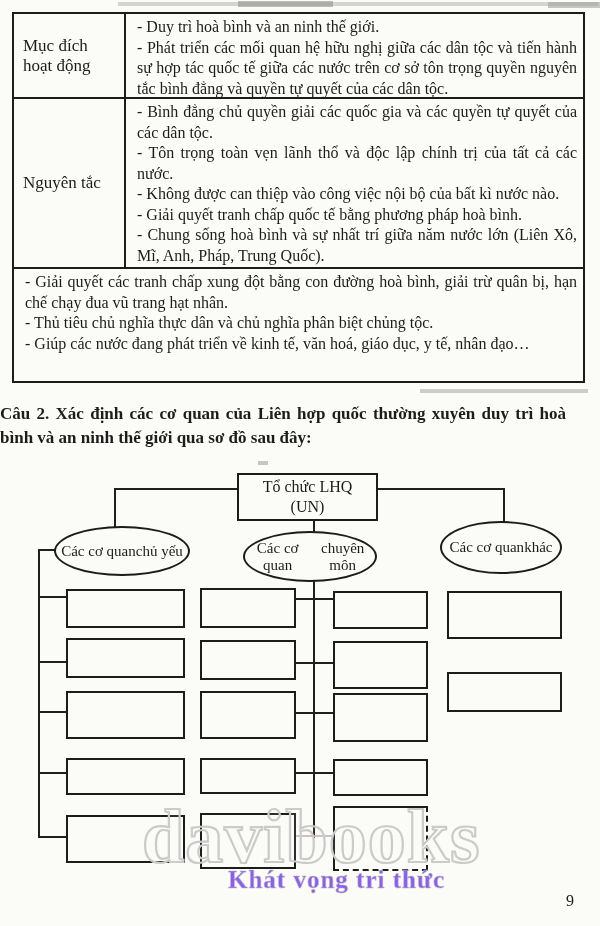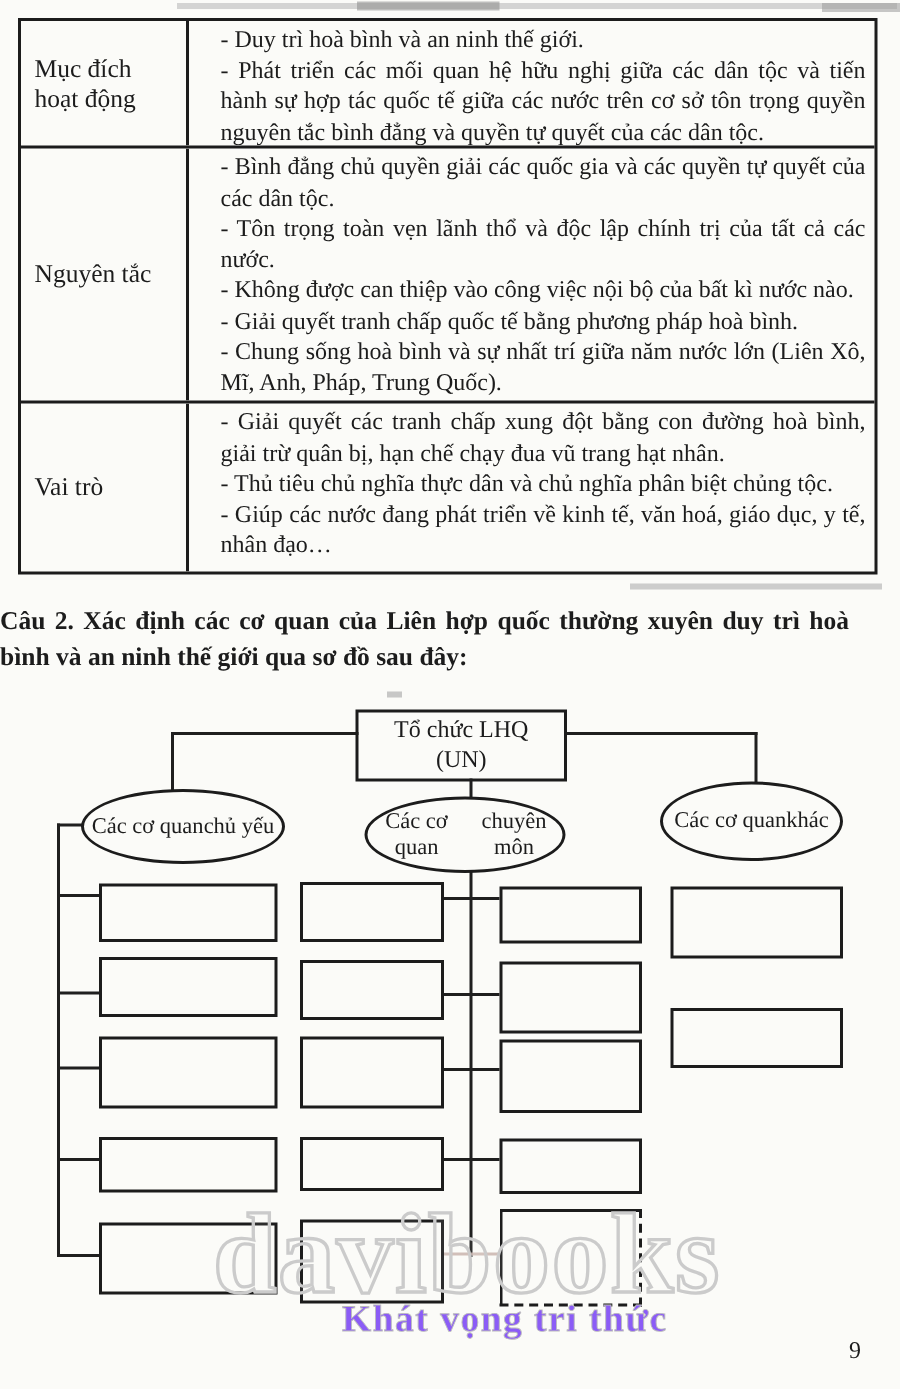--- a/index.html
+++ b/index.html
@@ -31,21 +31,21 @@
   .trow.r2 { flex:0 0 168px; }
   .trow.r3 { flex:1; border-bottom:none; }
   .th {
     flex:0 0 112px; width:112px; box-sizing:border-box;
     border-right:2px solid #1c1c1c;
     display:flex; align-items:center;
     padding:0 6px 0 9px;
     font-size:17px; line-height:20px;
   }
   .td {
-    flex:1; box-sizing:border-box; padding:3px 6px 2px 21px; overflow:hidden;
+    flex:1; box-sizing:border-box; padding:3px 6px 2px 11px; overflow:hidden;
   }
   .td p { margin:0; text-align:justify; font-size:16px; line-height:20.5px; }
 
   
   .question {
     position:absolute; left:0; top:402px; width:566px;
     font-weight:bold; font-size:17px; line-height:24px; text-align:justify;
   }
 
   
@@ -116,23 +116,20 @@
       </div>
       <div class="td">
         <p>- Bình đẳng chủ quyền giải các quốc gia và các quyền tự quyết của các dân tộc.</p>
         <p>- Tôn trọng toàn vẹn lãnh thổ và độc lập chính trị của tất cả các nước.</p>
         <p>- Không được can thiệp vào công việc nội bộ của bất kì nước nào.</p>
         <p>- Giải quyết tranh chấp quốc tế bằng phương pháp hoà bình.</p>
         <p>- Chung sống hoà bình và sự nhất trí giữa năm nước lớn (Liên Xô, Mĩ, Anh, Pháp, Trung Quốc).</p>
       </div>
     </div>
     <div class="trow r3">
-      <div class="th">
-        <span>Vai trò</span>
-      </div>
       <div class="td">
         <p>- Giải quyết các tranh chấp xung đột bằng con đường hoà bình, giải trừ quân bị, hạn chế chạy đua vũ trang hạt nhân.</p>
         <p>- Thủ tiêu chủ nghĩa thực dân và chủ nghĩa phân biệt chủng tộc.</p>
         <p>- Giúp các nước đang phát triển về kinh tế, văn hoá, giáo dục, y tế, nhân đạo…</p>
       </div>
     </div>
   </div>
 
   <div class="question">Câu 2. Xác định các cơ quan của Liên hợp quốc thường xuyên duy trì hoà bình và an ninh thế giới qua sơ đồ sau đây:</div>
 

